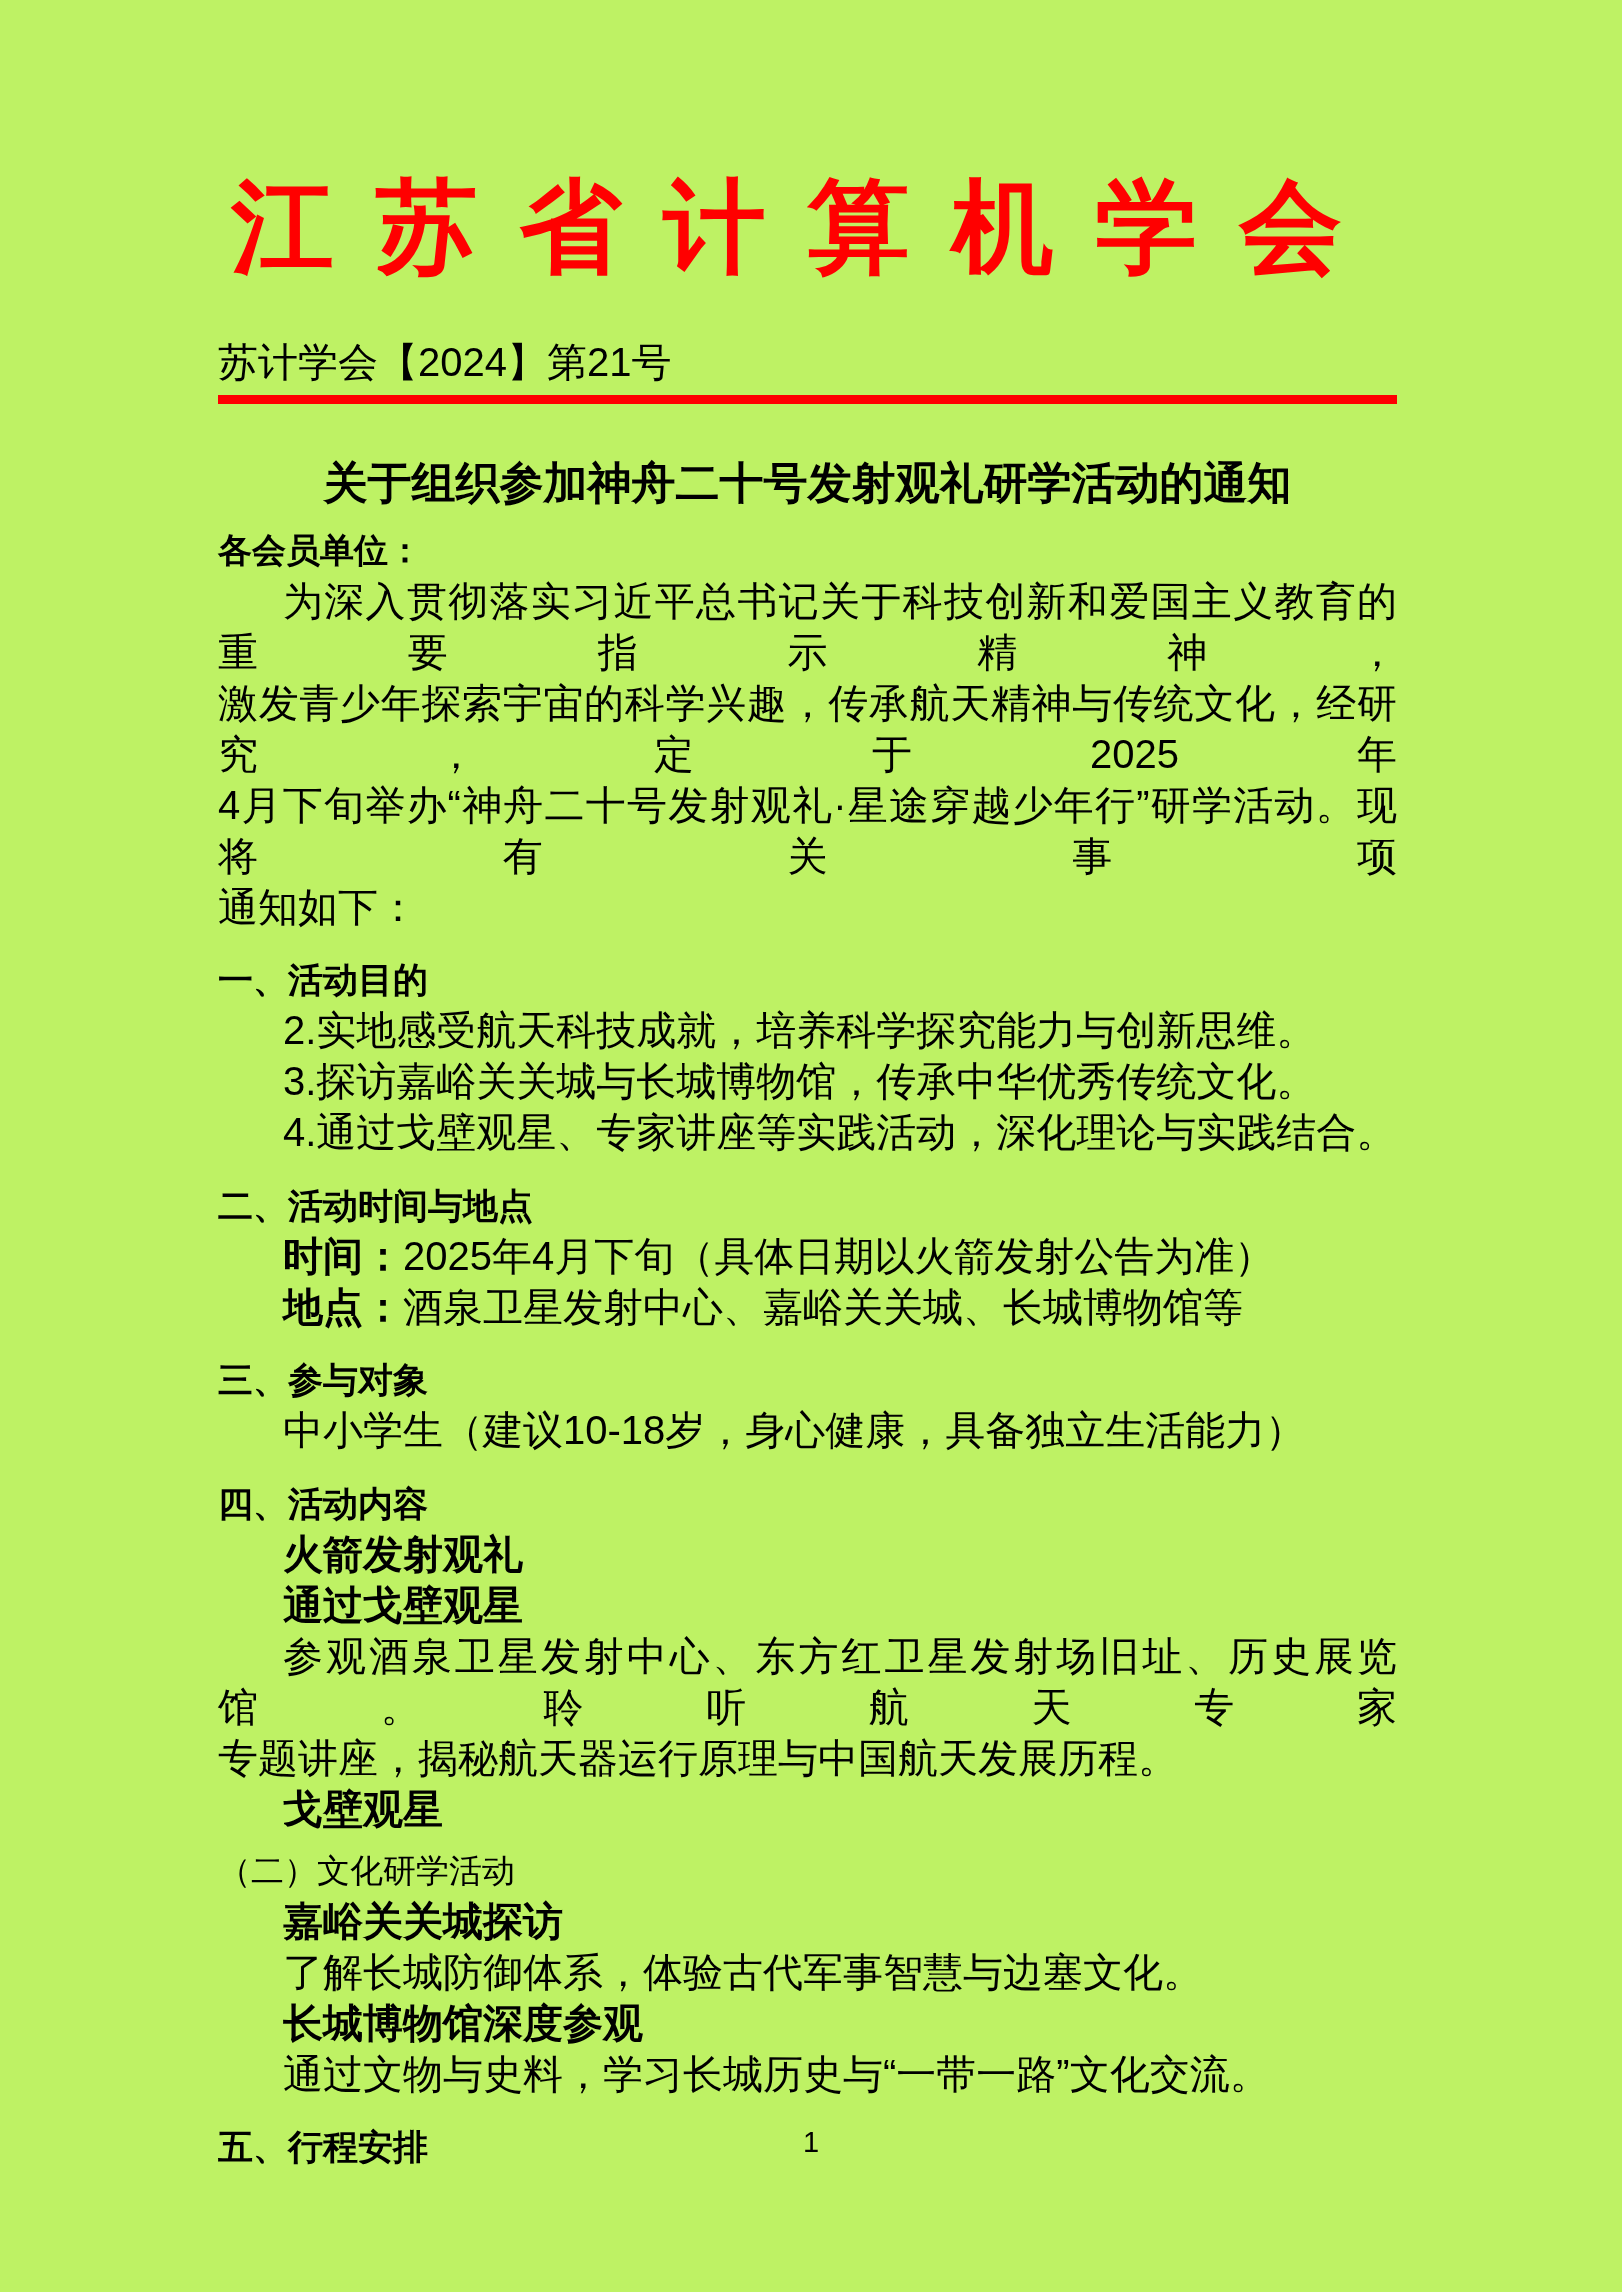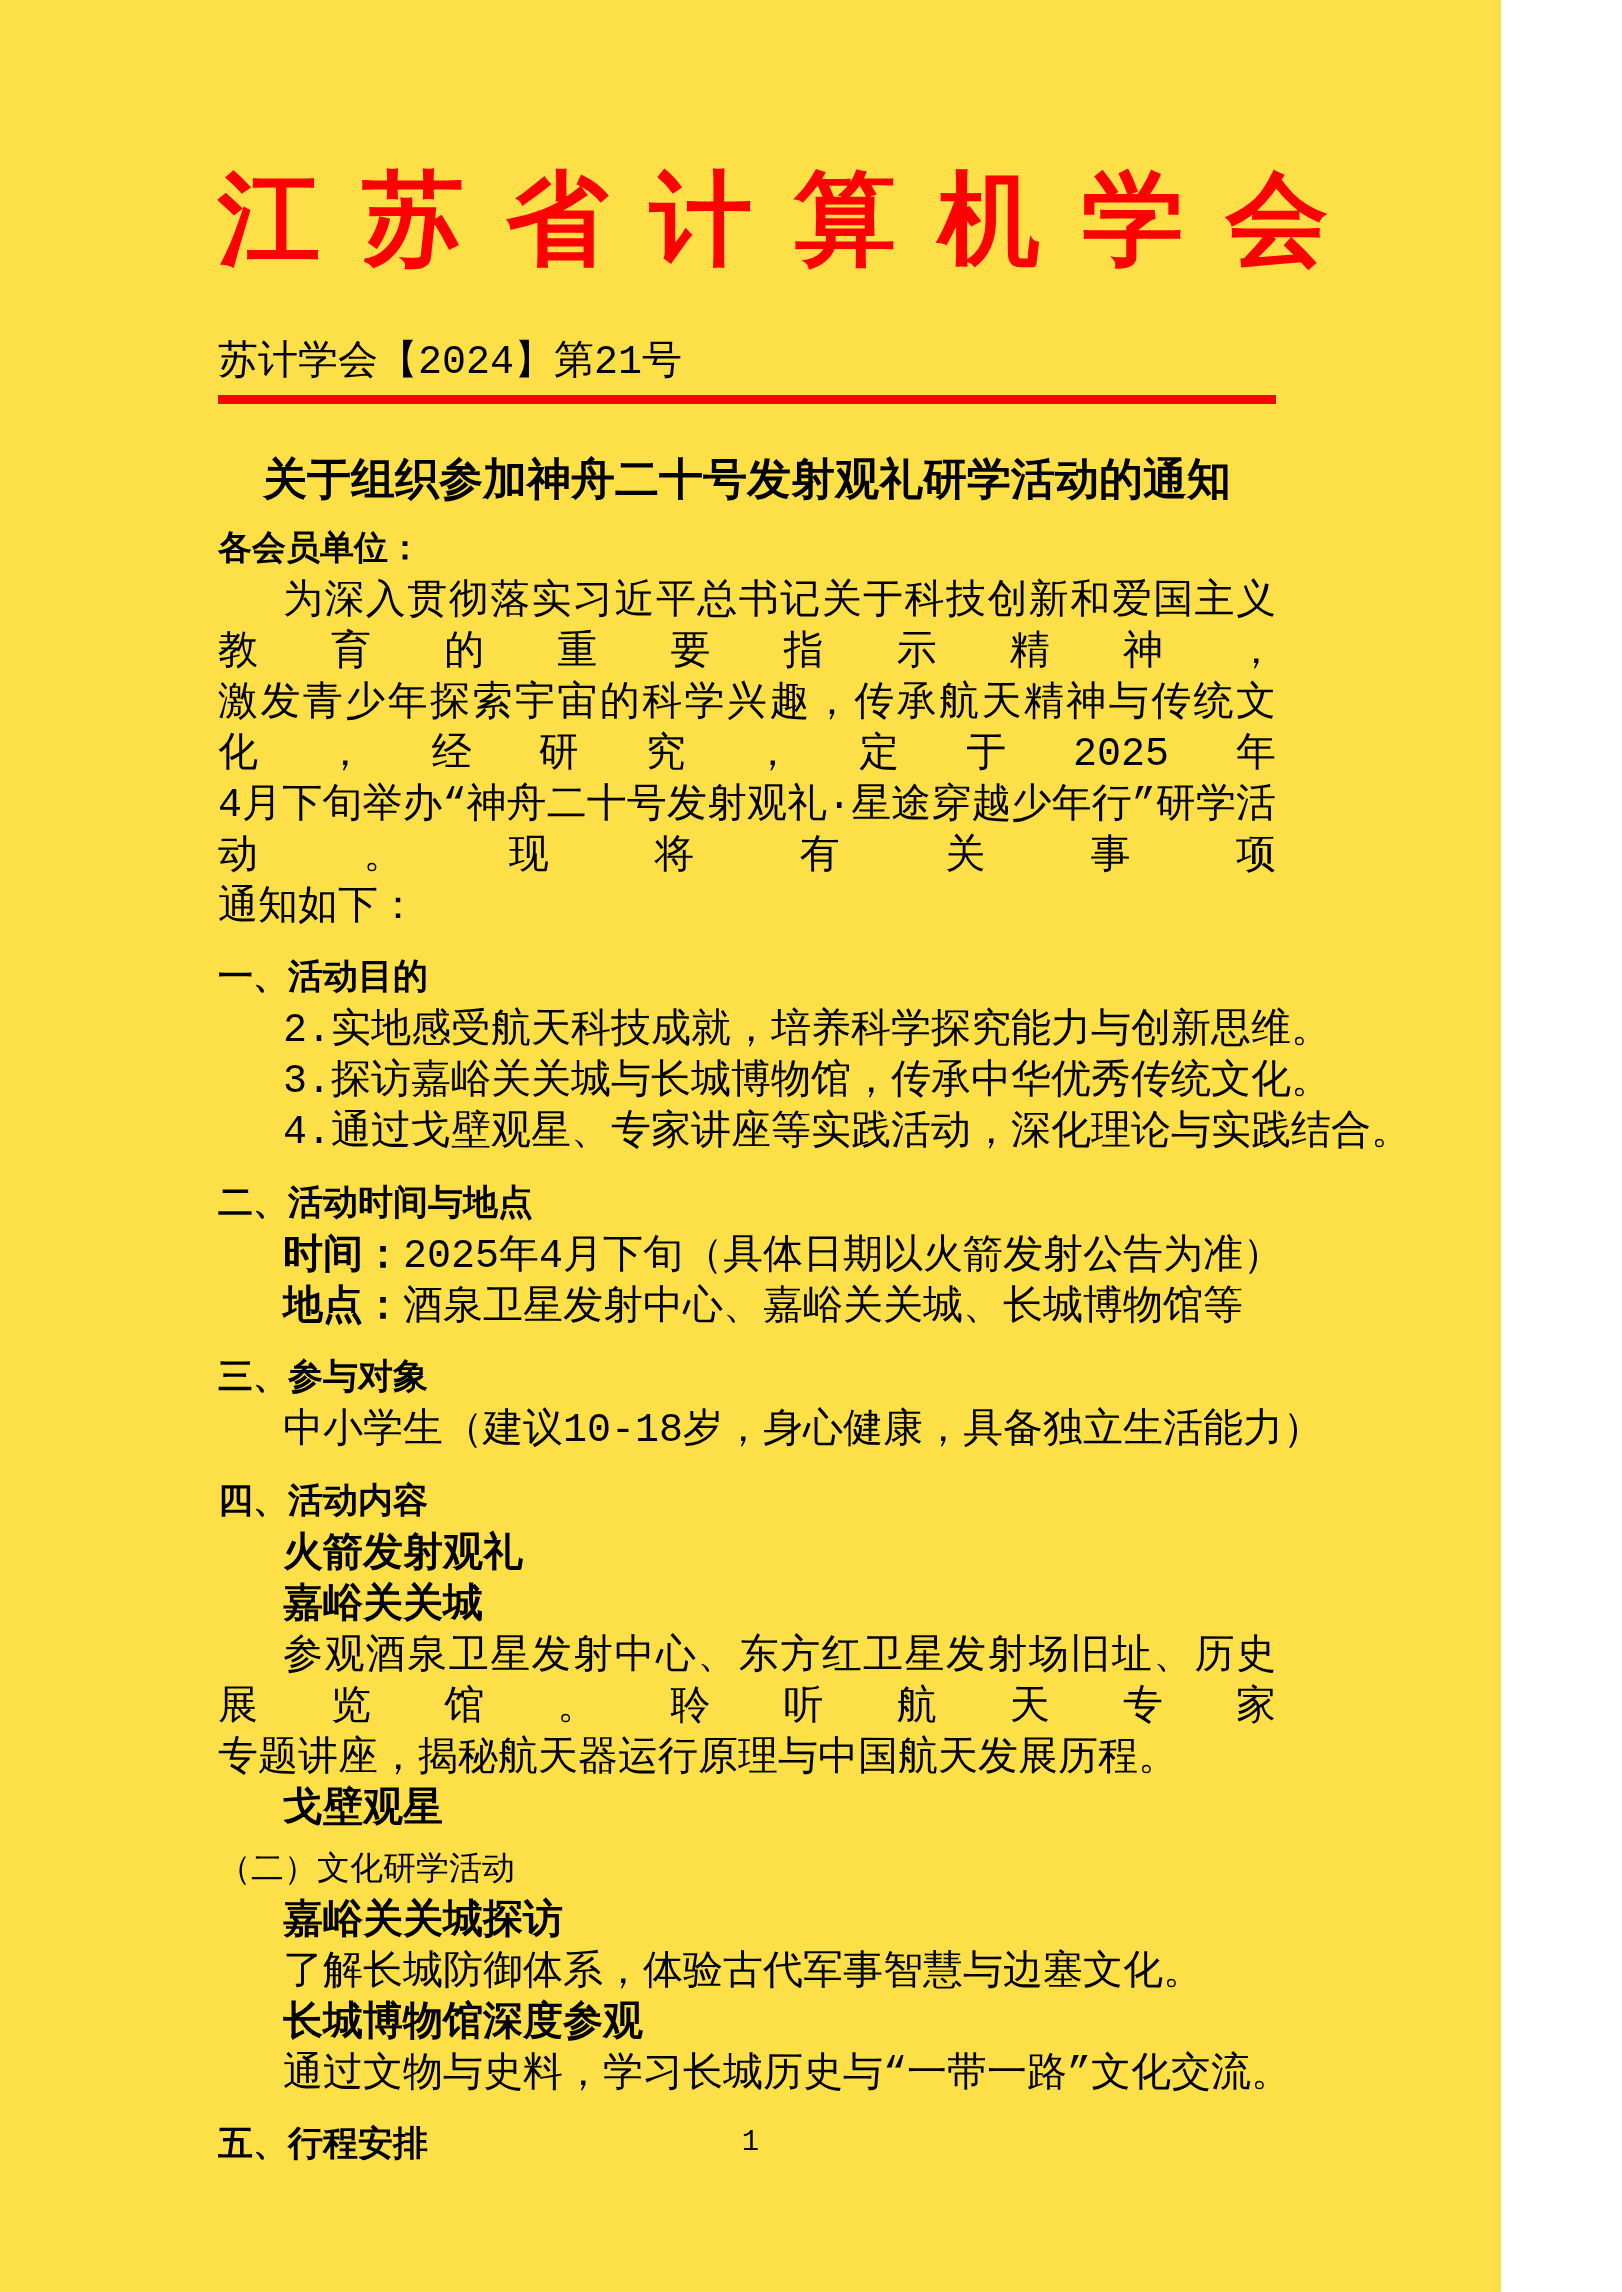--- a/index.html
+++ b/index.html
@@ -1,22 +1,22 @@
 <!DOCTYPE html>
 <html lang="zh"><head>
 <meta charset="utf-8">
 <style>
   html, body { margin: 0; padding: 0; background: #ffffff; }
   .page {
     position: relative;
-    width: 1501px;
+    width: 1622px;
     height: 2293px;
-    background: #fde047;
+    background: #bef264;
     color: #000000;
-    font-family: Liberation Mono, monospace;
+    font-family: Liberation Sans, sans-serif;
     overflow: hidden;
   }
   .content {
     position: absolute;
     left: 218px;
     right: 225px;
     top: 0;
   }
   .org-title {
     margin-top: 173px;
@@ -110,21 +110,21 @@
     <div class="sec-heading">二、活动时间与地点</div>
     <div class="line item"><span class="bold">时间：</span><span>2025年4月下旬（具体日期以火箭发射公告为准）</span></div>
     <div class="line item"><span class="bold">地点：</span><span>酒泉卫星发射中心、嘉峪关关城、长城博物馆等</span></div>
 
     <div class="sec-heading">三、参与对象</div>
     <div class="line item">中小学生（建议10-18岁，身心健康，具备独立生活能力）</div>
 
     <div class="sec-heading">四、活动内容</div>
 
     <div class="line bold item">火箭发射观礼</div>
-    <div class="line bold item">嘉峪关关城</div>
+    <div class="line bold item">通过戈壁观星</div>
     <div class="line stretch indent">参观酒泉卫星发射中心、东方红卫星发射场旧址、历史展览馆。聆听航天专家</div>
     <div class="line">专题讲座，揭秘航天器运行原理与中国航天发展历程。</div>
     <div class="line bold item">戈壁观星</div>
 
     <div class="line subsec">（二）文化研学活动</div>
     <div class="line bold item">嘉峪关关城探访</div>
     <div class="line item">了解长城防御体系，体验古代军事智慧与边塞文化。</div>
     <div class="line bold item">长城博物馆深度参观</div>
     <div class="line item">通过文物与史料，学习长城历史与“一带一路”文化交流。</div>
 

